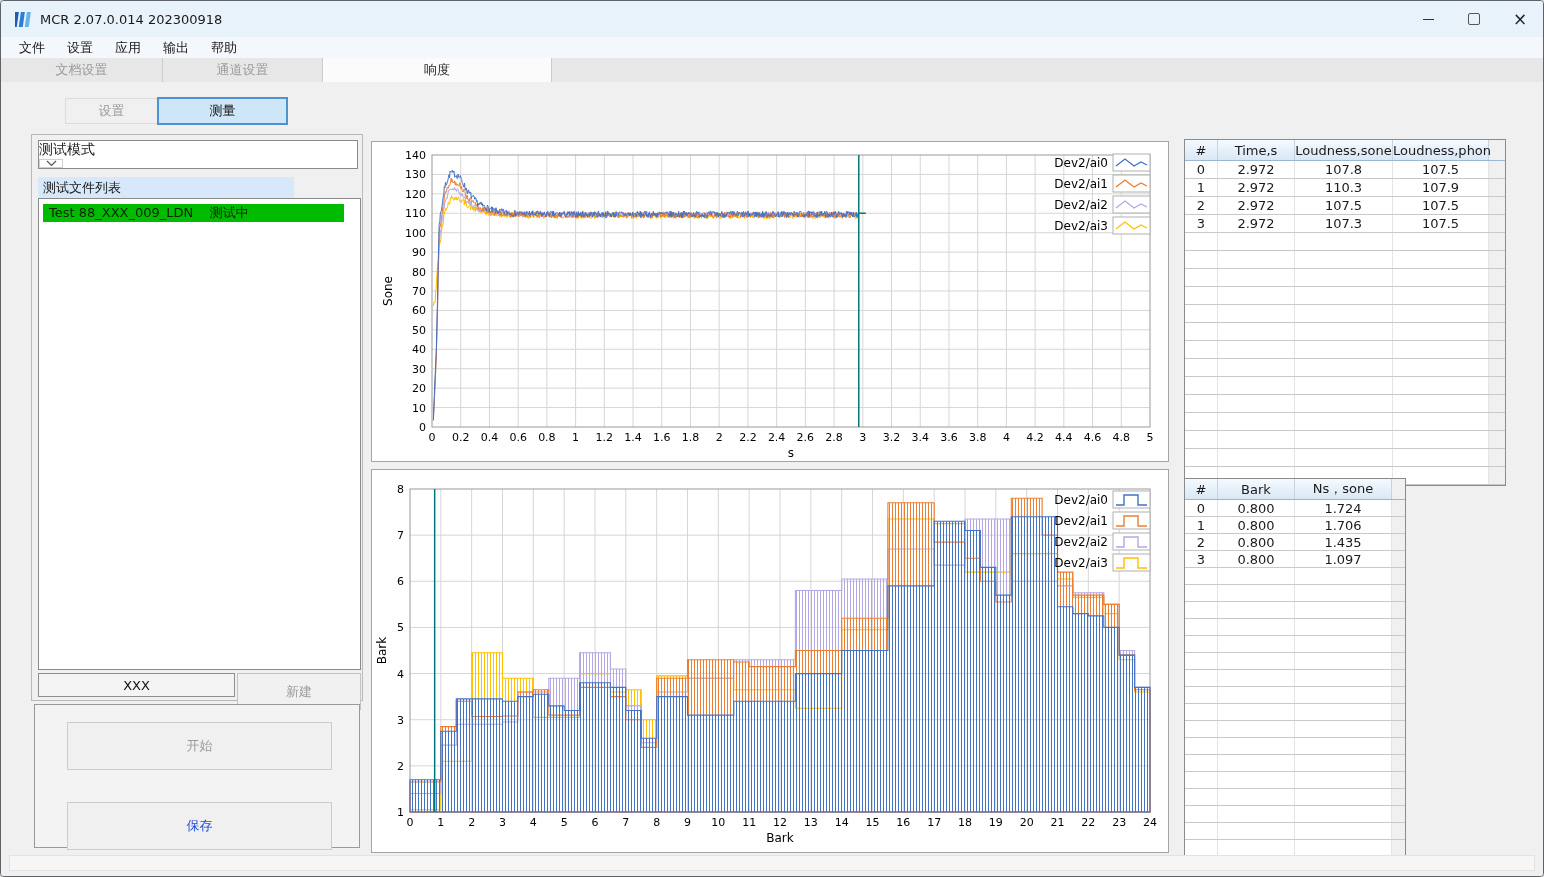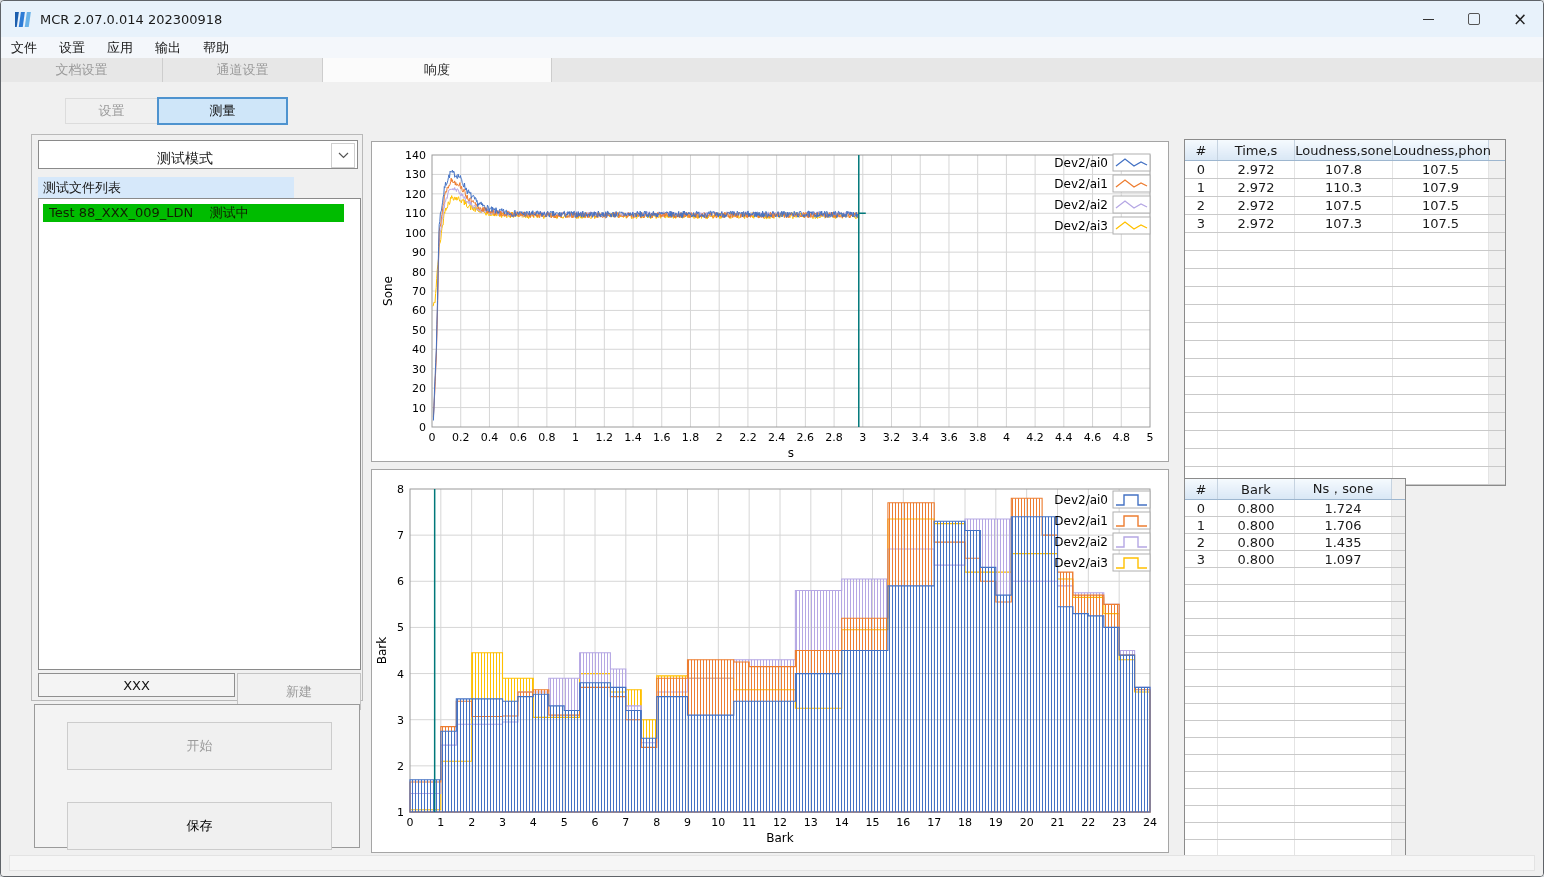--- a/index.html
+++ b/index.html
@@ -11,46 +11,46 @@
   #app-icon{width:17px;height:17px;margin:0 8px 0 14px;}
   #title-text{font-size:13px;}
   #win-controls{margin-left:auto;display:flex;height:100%;}
   .win-btn{width:46px;height:100%;display:flex;align-items:center;justify-content:center;color:#333;}
   .glyph-min{width:11px;height:1px;background:#333;}
   .glyph-max{width:10px;height:10px;border:1px solid #555;border-radius:2px;}
   .glyph-close{font-size:17px;line-height:17px;color:#222;}
   
   #menubar{position:absolute;left:0;top:36px;right:0;height:21px;background:#f4f7fb;display:flex;align-items:center;padding-left:10px;}
   .menu-item{padding:0 11px;height:100%;display:flex;align-items:center;}
-  .menu-item:first-child{padding-left:0;}
+  .menu-item:first-child{padding-left:0;margin-left:8px;}
   
   #tabstrip{position:absolute;left:0;top:57px;right:0;height:24px;background:#e7e7e7;border-bottom:1px solid #701a75;display:flex;}
   .tab{display:flex;align-items:center;justify-content:center;border-right:1px solid #cdcdcd;color:#9a9a9a;box-sizing:border-box;}
   .tab.active{background:#fbfbfb;color:#2a2a2a;}
   
   #content{position:absolute;left:0;top:81px;right:0;bottom:0;background:#f0f0f0;}
   .seg-btn{position:absolute;display:flex;align-items:center;justify-content:center;box-sizing:border-box;font-size:13px;}
   #btn-shezhi{left:64px;top:16px;width:93px;height:26px;background:#f0f0f0;border:1px solid #dcdcdc;color:#9a9a9a;}
   #btn-celiang{left:156px;top:15px;width:131px;height:28px;background:#cfe6f9;border:2px solid #4e93cf;color:#111;}
   
   #left-box{position:absolute;left:30px;top:52px;width:332px;height:567px;border:1px solid #b9b9b9;box-sizing:border-box;background:#f0f0f0;}
-  #mode-select{position:absolute;left:6px;top:5px;width:320px;height:29px;background:#fff;border:1px solid #8a8a8a;box-sizing:border-box;display:flex;align-items:flex-end;}
+  #mode-select{position:absolute;left:6px;top:5px;width:320px;height:29px;background:#fff;border:1px solid #8a8a8a;box-sizing:border-box;display:flex;align-items:flex-start;flex-direction:column;}
   #mode-select .val{flex:1;text-align:center;font-size:14px;}
   #mode-select .dd{width:22px;height:23px;margin-right:2px;border:1px solid #cfcfcf;display:flex;align-items:center;justify-content:center;background:#fff;}
   #list-header{position:absolute;left:6px;top:42px;width:256px;height:21px;background:#d6e8fa;display:flex;align-items:center;padding-left:5px;box-sizing:border-box;}
   #listbox{position:absolute;left:6px;top:63px;width:323px;height:472px;background:#fff;border:1px solid #8a8a8a;box-sizing:border-box;}
   #list-item-0{position:absolute;left:4px;top:5px;width:301px;height:18px;color:#102000;display:flex;align-items:center;padding-left:6px;box-sizing:border-box;white-space:pre;}
   #btn-xxx{left:6px;top:538px;width:197px;height:24px;background:#f4f4f4;border:1px solid #8f8f8f;color:#111;}
   #btn-new{left:205px;top:538px;width:124px;height:37px;background:#f1f1f1;border:1px solid #c3c3c3;color:#9a9a9a;}
   .leftbtn{position:absolute;display:flex;align-items:center;justify-content:center;box-sizing:border-box;}
   #ctrl-box{position:absolute;left:33px;top:622px;width:326px;height:144px;border:1px solid #9a9a9a;background:#f3f3f3;box-sizing:border-box;}
   .big-btn{position:absolute;left:32px;width:265px;height:48px;display:flex;align-items:center;justify-content:center;box-sizing:border-box;}
   #btn-start{top:17px;background:#f0f0f0;border:1px solid #cccccc;color:#9a9a9a;}
   #btn-stop{top:57px;background:linear-gradient(#f4f4f4,#e7e7e7);border:1px solid #6f6f6f;color:#111;}
-  #btn-save{top:97px;background:#f0f0f0;border:1px solid #cccccc;color:#000000;}
+  #btn-save{top:97px;background:#f0f0f0;border:1px solid #cccccc;color:#1d4ed8;}
   
   .chart-panel{position:absolute;background:#ffffff;border:1px solid #a5a5a5;box-sizing:border-box;}
   #chart-top{left:370px;top:59px;width:798px;height:321px;}
   #chart-bottom{left:370px;top:387px;width:798px;height:384px;}
   
   .panel-table{position:absolute;background:#fff;border:1px solid #8b8b8b;box-sizing:border-box;}
   #table-loudness{left:1183px;top:57px;width:322px;}
   #table-bark{left:1183px;top:396px;width:222px;}
   table{border-collapse:collapse;width:100%;table-layout:fixed;}
   th{background:linear-gradient(#f5fafe,#d9e7f5);font-weight:normal;font-size:13px;height:20px;

